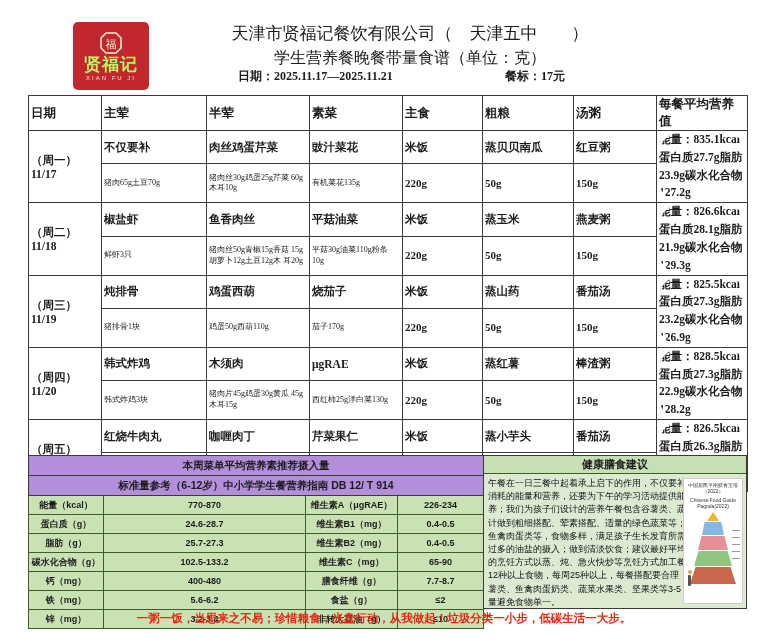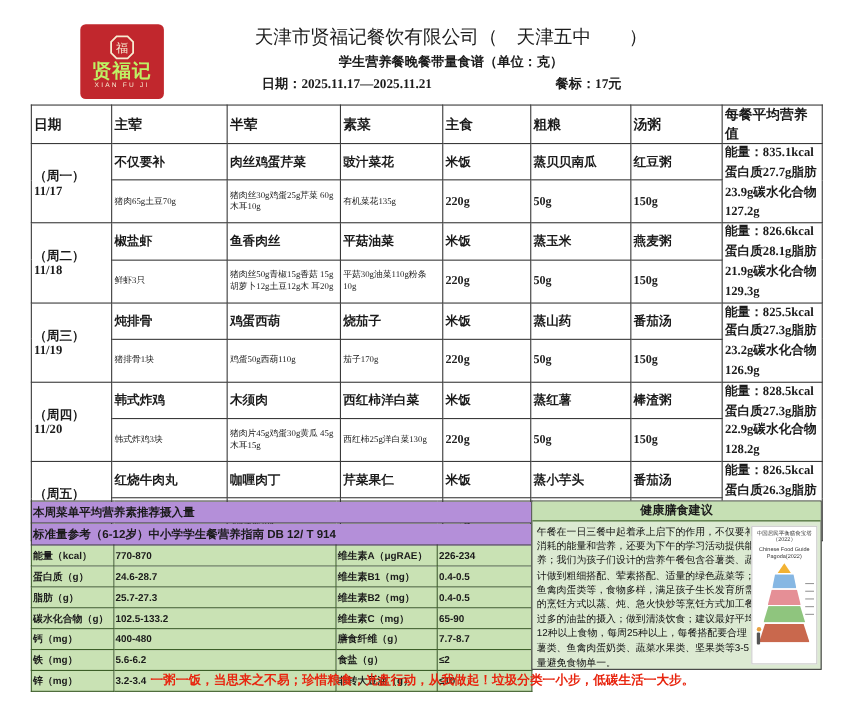--- a/index.html
+++ b/index.html
@@ -11,41 +11,41 @@
   
   .logo{
     position:absolute;left:73px;top:22px;width:76px;height:68px;
     background:#c1272d;border-radius:5px;
     display:flex;flex-direction:column;align-items:center;justify-content:center;
   }
   .logo-emblem{width:24px;height:24px;margin-bottom:1px;}
   .logo-name{color:#bef264;font-weight:bold;font-size:17px;line-height:17px;letter-spacing:1px;font-family:"Liberation Sans",sans-serif;}
   .logo-latin{color:#f7ecd2;font-size:6px;letter-spacing:2px;margin-top:2px;font-family:"Liberation Sans",sans-serif;}
   .title{position:absolute;left:160px;width:500px;top:22px;text-align:center;font-size:17px;font-weight:normal;}
-  .subtitle{position:absolute;left:160px;width:500px;top:48px;text-align:center;font-size:12px;font-weight:bold;}
+  .subtitle{position:absolute;left:160px;width:500px;top:48px;text-align:center;font-size:16px;font-weight:normal;}
   .meta-date{position:absolute;left:238px;top:68px;font-size:12px;font-weight:bold;}
   .meta-price{position:absolute;left:505px;top:68px;font-size:12px;font-weight:bold;}
 
   
   table.menu{
     position:absolute;left:28px;top:95px;width:719px;
     border-collapse:collapse;table-layout:fixed;text-align:left;
   }
   table.menu td,table.menu th{border:1px solid #3a3a3a;padding:0 2px;overflow:hidden;}
   table.menu th{height:30px;font-size:12.5px;font-weight:bold;background:#fff;}
   tr.name-row td{height:30px;font-size:11.5px;font-weight:bold;}
   tr.detail-row td{height:35px;font-size:8px;line-height:1.35;color:#222;}
   tr.detail-row td.amt{font-size:11px;font-weight:bold;}
   td.date-cell{font-size:10px;font-weight:bold;}
-  td.nutri{font-size:9.5px;font-weight:bold;line-height:1.55;padding:0 3px;}
+  td.nutri{font-size:9.5px;font-weight:bold;line-height:1.55;padding:0 3px;border-radius:25px;}
 
   
   table.ref{
     position:absolute;left:28px;top:455px;width:455px;
-    border-collapse:collapse;table-layout:fixed;
+    border-collapse:collapse;table-layout:fixed;text-align:center;
     font-family:"Liberation Sans","DejaVu Sans",sans-serif;
   }
   table.ref td{border:1px solid #3c5e28;overflow:hidden;}
   tr.purple td{background:#b48fd9;font-size:10.5px;font-weight:bold;height:17px;border-color:#3a3a3a;}
   tr.green td{background:#c9e2b4;font-size:9px;font-weight:bold;height:16px;}
 
   
   .advice{
     position:absolute;left:483px;top:455px;width:264px;height:154px;
     border:1px solid #3a3a3a;box-sizing:border-box;background:#dcead2;
@@ -171,21 +171,21 @@
     <td>茄子170g</td>
     <td class="amt">220g</td>
     <td class="amt">50g</td>
     <td class="amt">150g</td>
   </tr>
 
   <tr class="name-row">
     <td class="date-cell" rowspan="2">（周四）11/20</td>
     <td>韩式炸鸡</td>
     <td>木须肉</td>
-    <td>西红柿洋白菜</td>
+    <td>μgRAE</td>
     <td>米饭</td>
     <td>蒸红薯</td>
     <td>棒渣粥</td>
     <td class="nutri" rowspan="2">能量：828.5kcal 蛋白质27.3g脂肪 22.9g碳水化合物 128.2g</td>
   </tr>
   <tr class="detail-row">
     <td>韩式炸鸡3块</td>
     <td>猪肉片45g鸡蛋30g黄瓜 45g木耳15g</td>
     <td>西红柿25g洋白菜130g</td>
     <td class="amt">220g</td>
@@ -274,22 +274,22 @@
   </table>
 
 <div class="advice">
   <div class="advice-title">健康膳食建议</div>
   <div class="advice-body">
     <div class="ha-line">午餐在一日三餐中起着承上启下的作用，不仅要补</div>
     <div class="ha-line">消耗的能量和营养，还要为下午的学习活动提供能</div>
     <div class="ha-line">养；我们为孩子们设计的营养午餐包含谷薯类、蔬</div>
     <div class="ha-line">计做到粗细搭配、荤素搭配、适量的绿色蔬菜等；</div>
     <div class="ha-line">鱼禽肉蛋类等，食物多样，满足孩子生长发育所需</div>
+    <div class="ha-line">过多的油盐的摄入；做到清淡饮食；建议最好平均</div>
     <div class="ha-line">的烹饪方式以蒸、炖、急火快炒等烹饪方式加工餐</div>
-    <div class="ha-line">过多的油盐的摄入；做到清淡饮食；建议最好平均</div>
     <div class="ha-line">12种以上食物，每周25种以上，每餐搭配要合理</div>
     <div class="ha-line">薯类、鱼禽肉蛋奶类、蔬菜水果类、坚果类等3-5</div>
     <div class="ha-line">量避免食物单一。</div>
 
     <div class="pagoda-card">
       <div class="pagoda-cap">中国居民平衡膳食宝塔（2022）</div>
       <div class="pagoda-cap">Chinese Food Guide Pagoda(2022)</div>
       <div class="pagoda">
         <div class="p-tri"></div>
         <div class="p-lay p1"></div>

